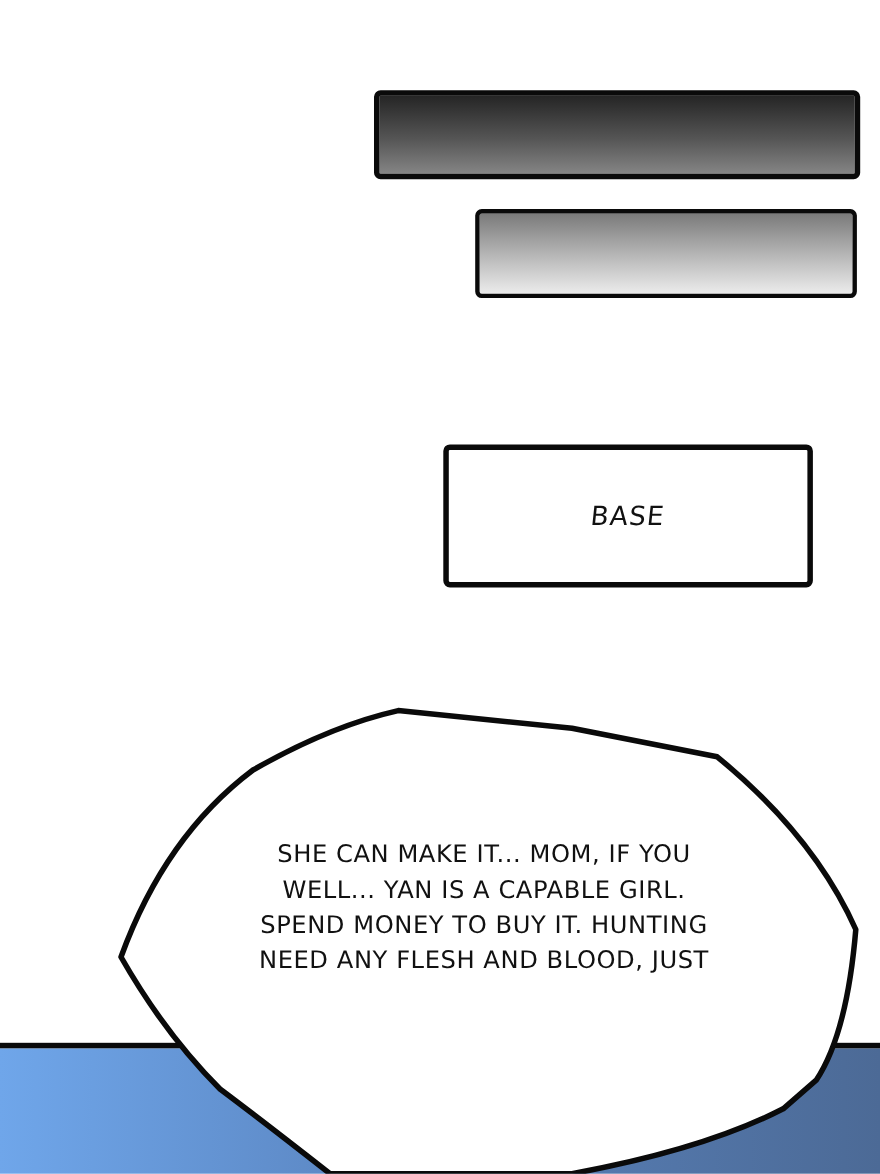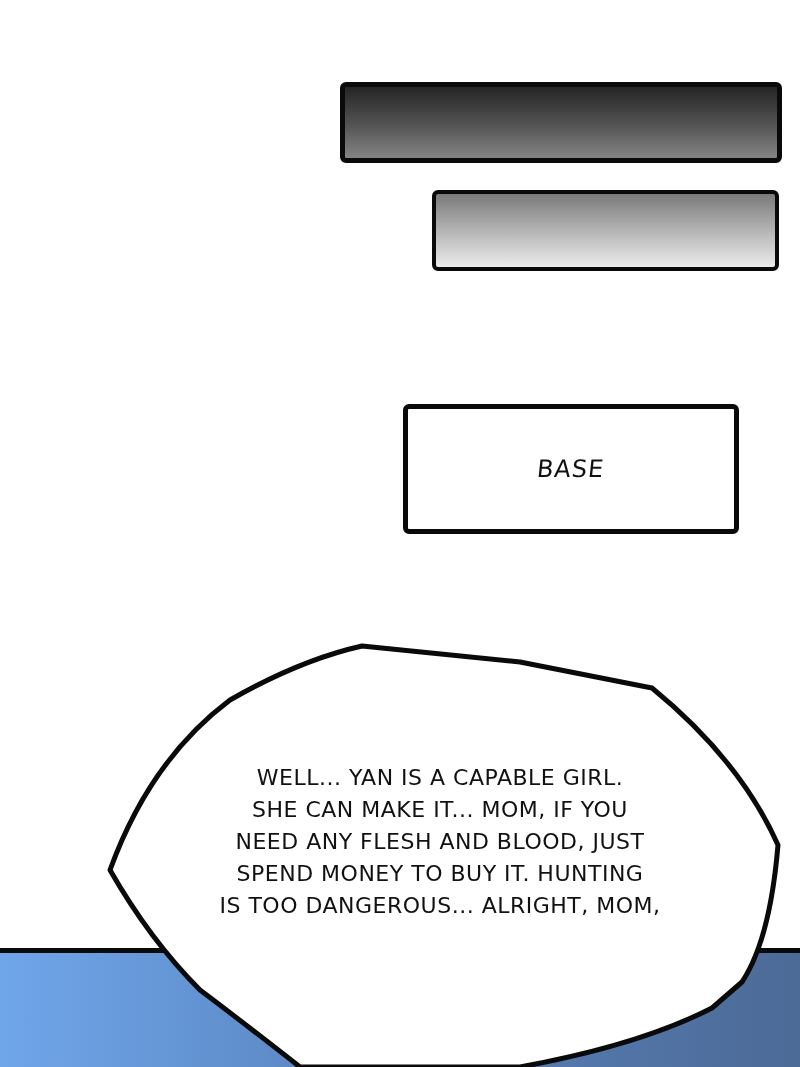--- a/index.html
+++ b/index.html
@@ -22,18 +22,17 @@
 <div class="box" id="box2"></div>
 <div class="box" id="box3">
   <span>BASE</span>
 </div>
 
 <svg id="bubble" viewBox="0 0 800 1067" width="800" height="1067">
   <path d="M362,646 L520,662 L652,688 Q740,760 778,845 Q770,940 742,982 L712,1008 Q640,1045 520,1067 L300,1067 Q240,1020 200,990 Q150,940 110,870 Q150,760 230,700 Q300,660 362,646 Z" fill="#ffffff" stroke="#0a0a0a" stroke-width="5" stroke-linejoin="round"></path>
 </svg>
 
 <div id="bubble-text">
+  <div>SHE CAN MAKE IT... MOM, IF YOU</div>
   <div>WELL... YAN IS A CAPABLE GIRL.</div>
-  <div>SHE CAN MAKE IT... MOM, IF YOU</div>
+  <div>SPEND MONEY TO BUY IT. HUNTING</div>
   <div>NEED ANY FLESH AND BLOOD, JUST</div>
-  <div>SPEND MONEY TO BUY IT. HUNTING</div>
-  <div>IS TOO DANGEROUS... ALRIGHT, MOM,</div>
 </div>
 
 </body></html>

